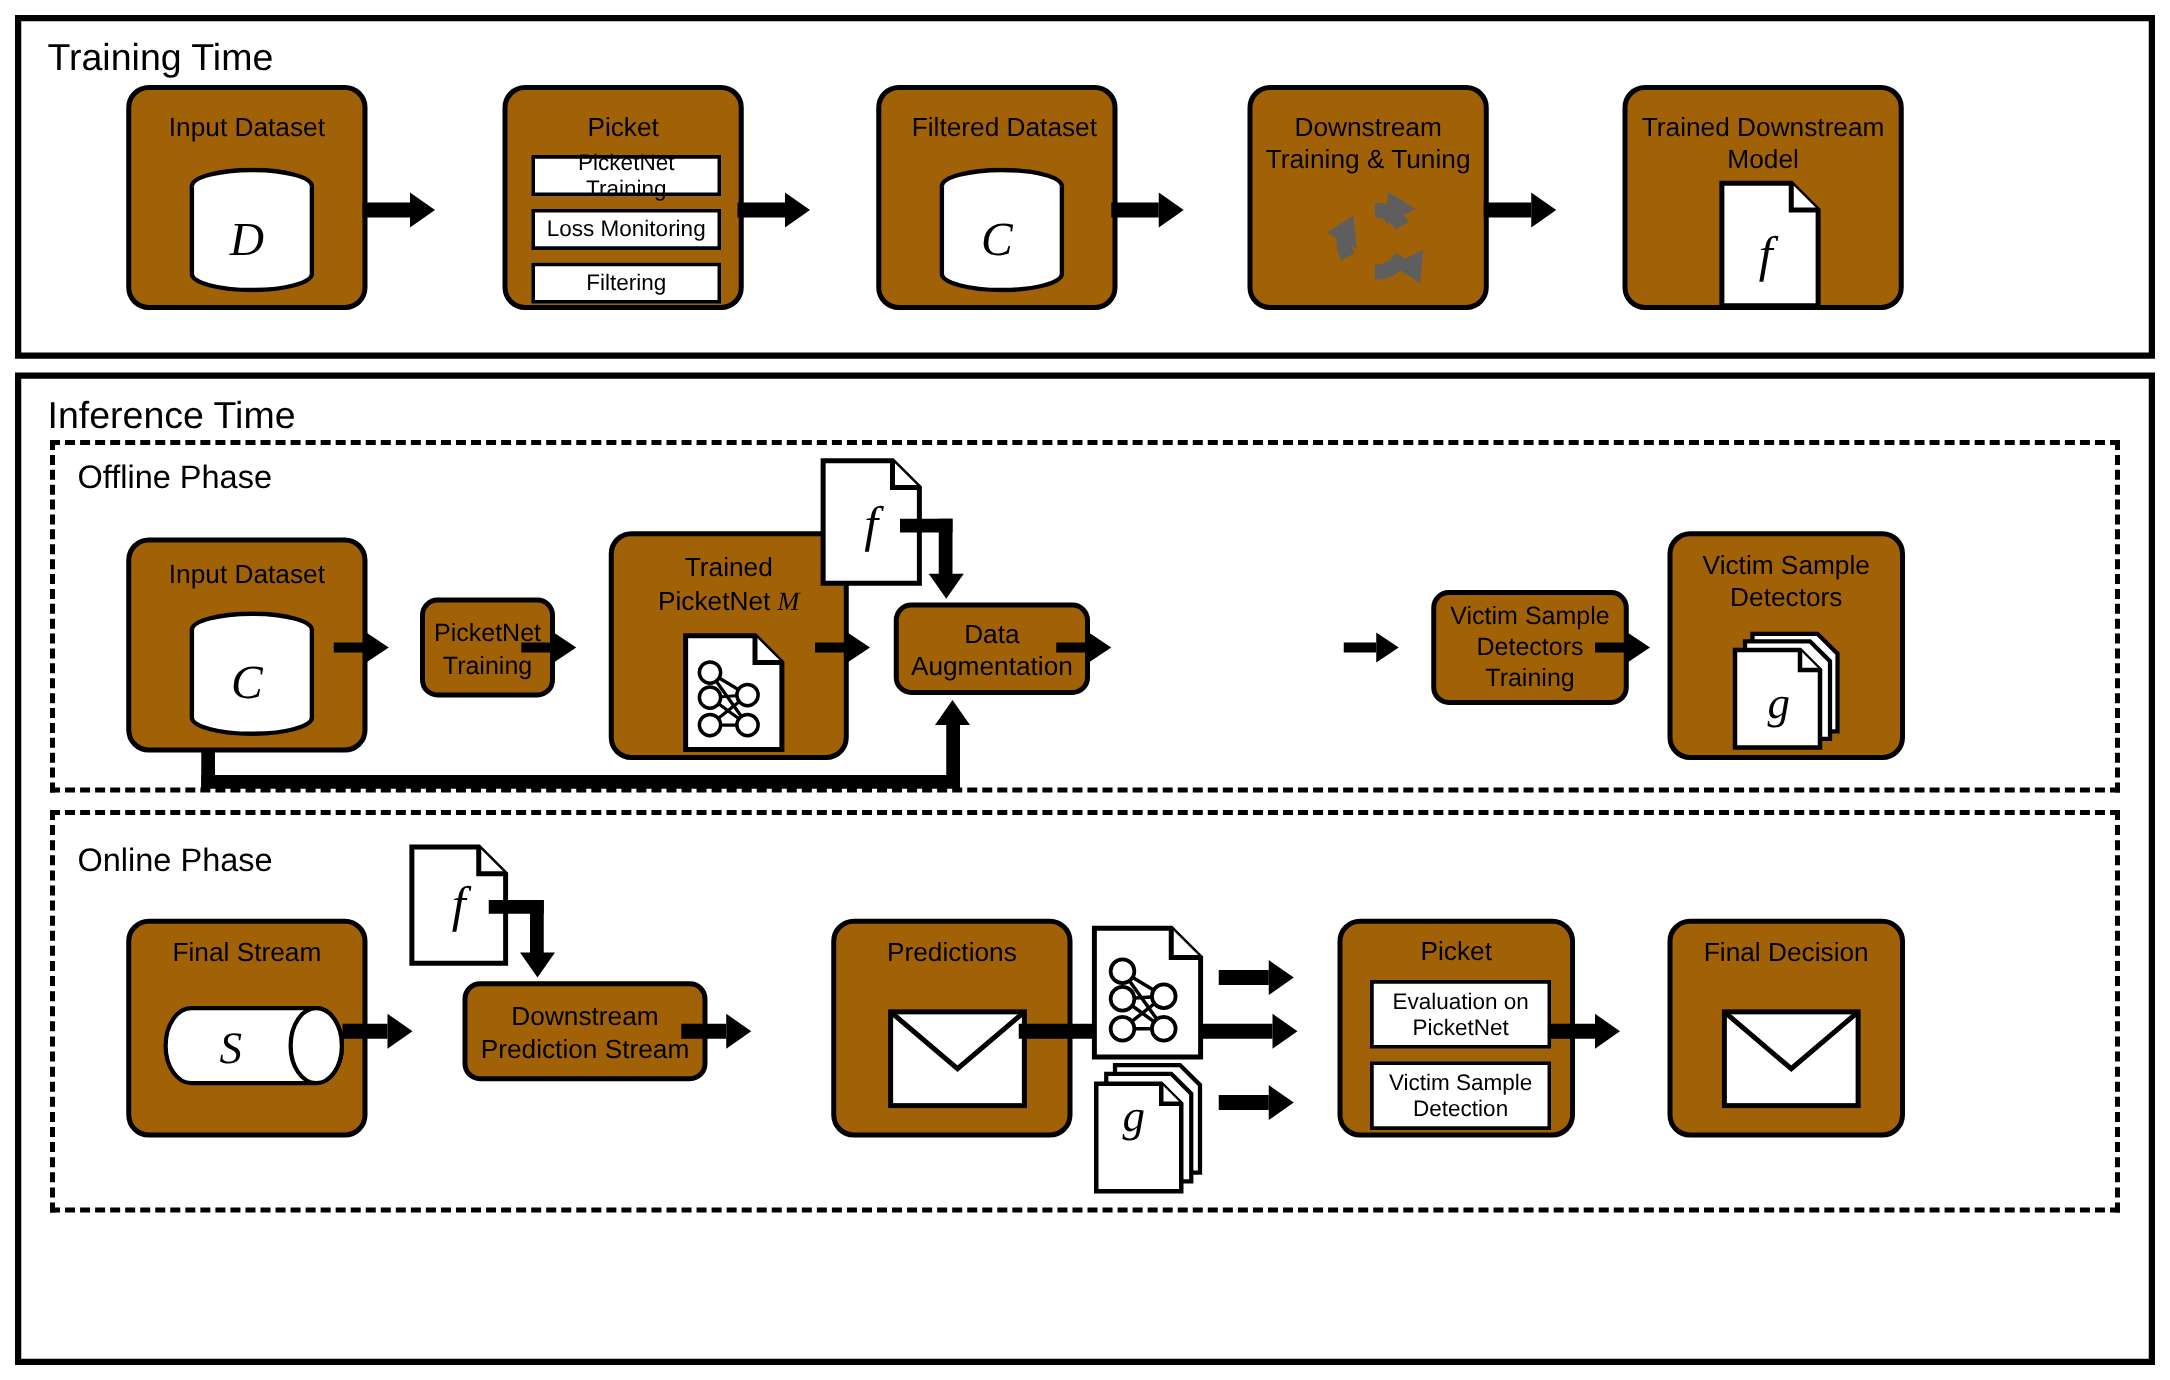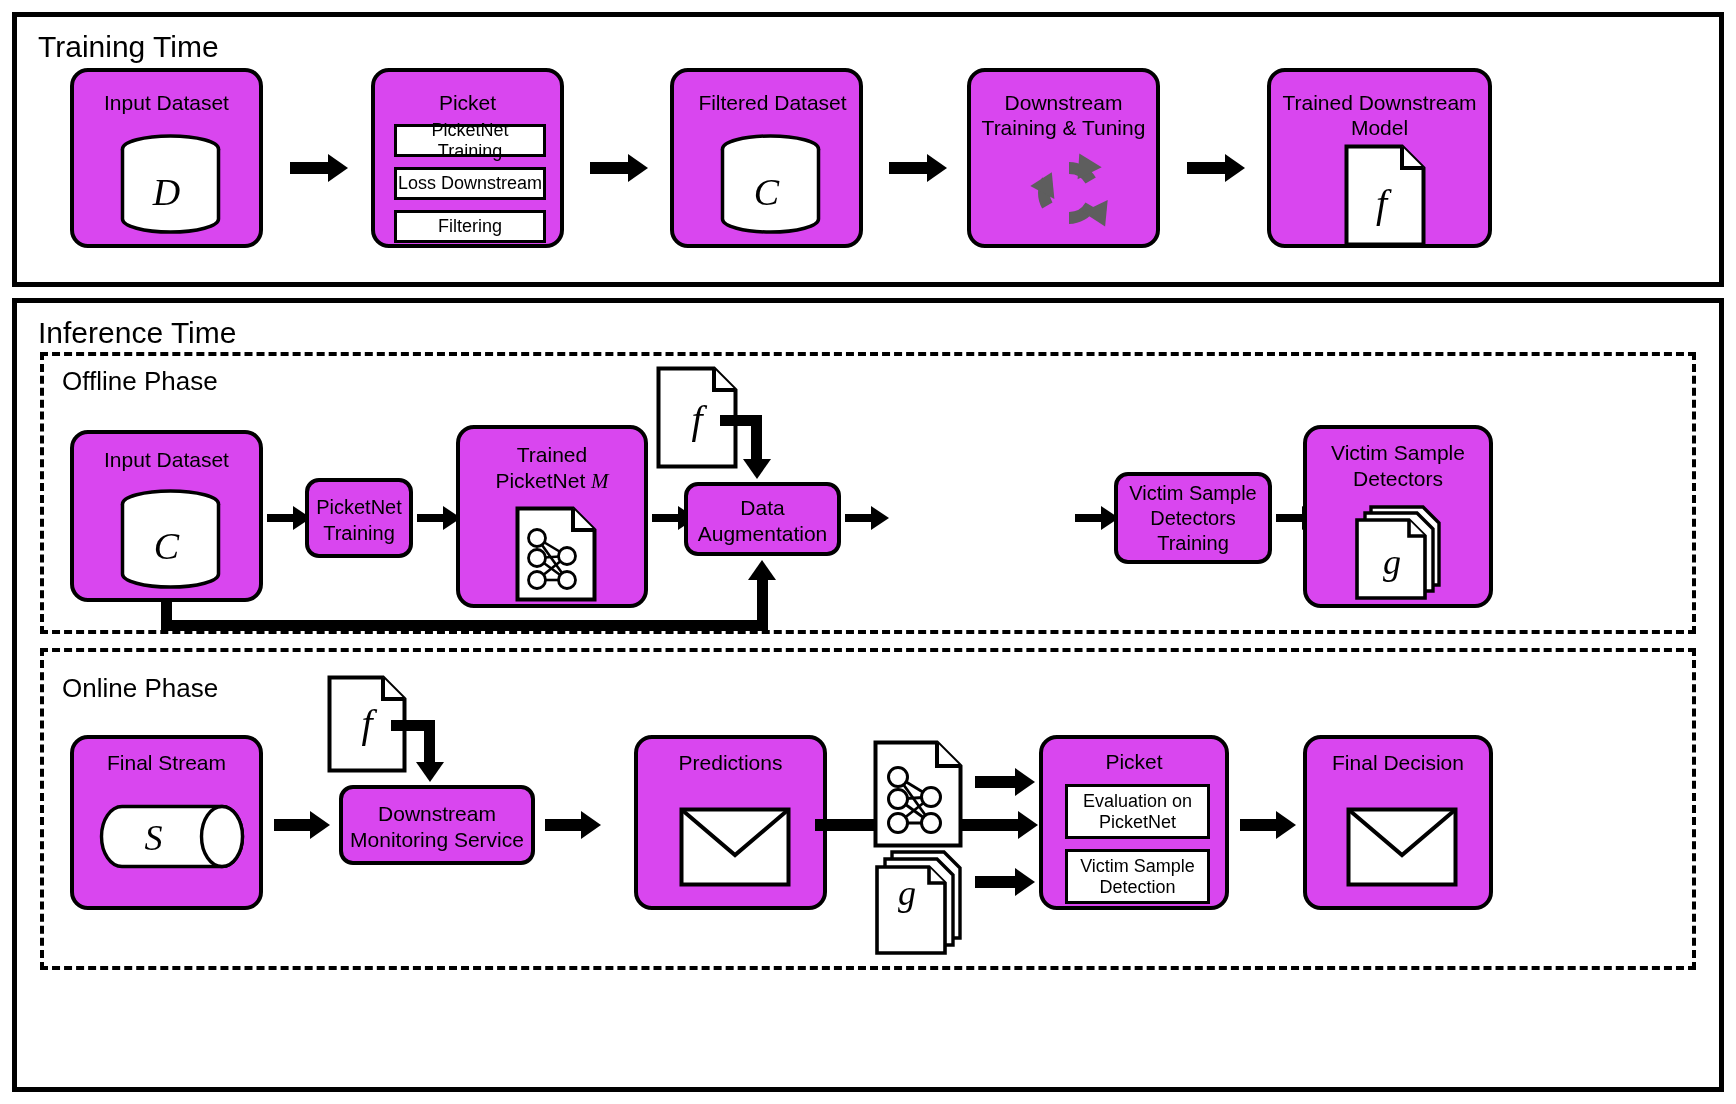--- a/index.html
+++ b/index.html
@@ -41,21 +41,22 @@
     font-size: 26px;
     color: #000;
     white-space: nowrap;
   }
 
   
   .node {
     position: absolute;
     border: 4px solid #000;
     border-radius: 18px;
-    background: #d946ef;
+    background: #a16207;
+    margin-left: 31px;
   }
   .node-label {
     position: absolute;
     left: 0; right: 0;
     text-align: center;
     font-size: 21px;
     line-height: 1.18;
     color: #000;
   }
   .sub-box {
@@ -169,21 +170,21 @@
   </div>
 
   <div class="arrow-h" style="left:290px; top:168px; width:58px;">
     <div class="shaft" style="width:38px;"></div>
     <div class="head" style="left:38px;"></div>
   </div>
 
   <div class="node" style="left:371px; top:68px; width:193px; height:180px;">
     <div class="node-label" style="top:19px;">Picket</div>
     <div class="sub-box" style="left:19px; top:52px; width:152px; height:33px;">PicketNet Training</div>
-    <div class="sub-box" style="left:19px; top:95px; width:152px; height:33px;">Loss Downstream</div>
+    <div class="sub-box" style="left:19px; top:95px; width:152px; height:33px;">Loss Monitoring</div>
     <div class="sub-box" style="left:19px; top:138px; width:152px; height:33px;">Filtering</div>
   </div>
 
   <div class="arrow-h" style="left:590px; top:168px; width:58px;">
     <div class="shaft" style="width:38px;"></div>
     <div class="head" style="left:38px;"></div>
   </div>
 
   <div class="node" style="left:670px; top:68px; width:193px; height:180px;">
     <div class="node-label" style="top:19px;padding-left:12px;">Filtered Dataset</div>
@@ -400,21 +401,21 @@
   <div class="elbow" style="left:0; top:0;">
     <div class="seg" style="left:391px; top:720px; width:44px; height:11px;"></div>
     <div class="seg" style="left:424px; top:720px; width:11px; height:46px;"></div>
   </div>
   <div class="arrow-down" style="left:0; top:0;">
     <div class="vhead" style="left:416px; top:762px;"></div>
   </div>
 
   <div class="node" style="left:339px; top:785px; width:196px; height:80px; border-radius:14px;">
     <div class="node-label" style="top:13px;">Downstream</div>
-    <div class="node-label" style="top:39px;">Monitoring Service</div>
+    <div class="node-label" style="top:39px;">Prediction Stream</div>
   </div>
 
   <div class="arrow-h" style="left:545px; top:825px; width:58px;">
     <div class="shaft" style="width:36px;"></div>
     <div class="head" style="left:36px;"></div>
   </div>
 
   <div class="node" style="left:634px; top:735px; width:193px; height:175px;">
     <div class="node-label" style="top:12px;">Predictions</div>
     <div class="icon" style="left:41px; top:68px; width:112px; height:80px;">

